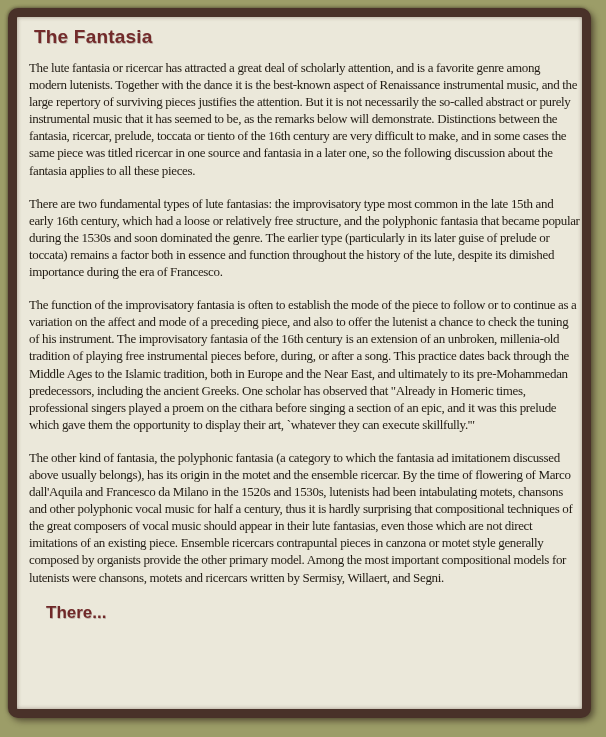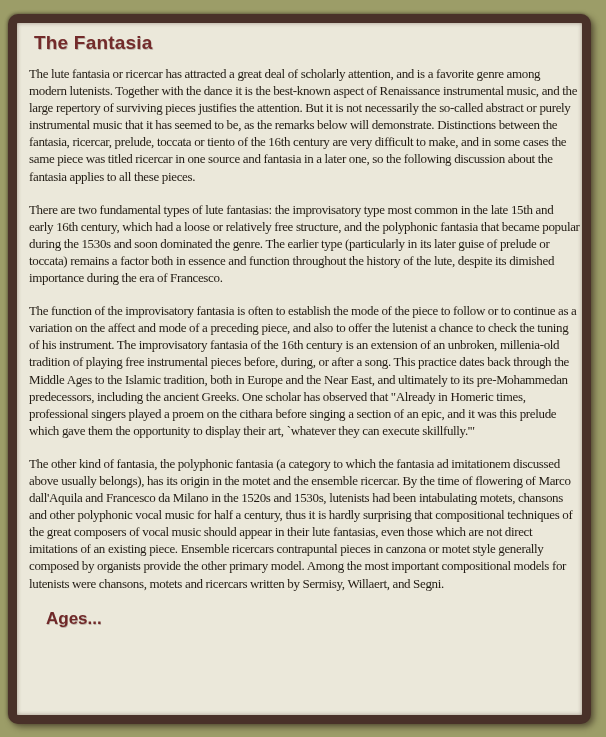--- a/index.html
+++ b/index.html
@@ -10,21 +10,21 @@
     width: 606px;
     height: 737px;
     background: #9c9d68;
     position: relative;
     overflow: hidden;
     font-family: "Liberation Serif", serif;
   }
   .frame {
     position: absolute;
     left: 8px;
-    top: 14px;
+    top: 8px;
     width: 583px;
     height: 710px;
     box-sizing: border-box;
     background: #ebe8da;
     border: 9px solid #493129;
     border-radius: 10px;
     box-shadow: 3px 3px 6px rgba(52, 40, 28, 0.65),
                 -1px -1px 3px rgba(52, 40, 28, 0.45),
                 inset 0 0 4px rgba(73, 51, 41, 0.45);
   }
@@ -66,15 +66,15 @@
 
 <div class="frame">
   <div class="content">
     <h1 class="page-title">The Fantasia</h1>
     <div class="body-text">
       <p>The lute fantasia or ricercar has attracted a great deal of scholarly attention, and is a favorite genre among modern lutenists. Together with the dance it is the best-known aspect of Renaissance instrumental music, and the large repertory of surviving pieces justifies the attention. But it is not necessarily the so-called abstract or purely instrumental music that it has seemed to be, as the remarks below will demonstrate. Distinctions between the fantasia, ricercar, prelude, toccata or tiento of the 16th century are very difficult to make, and in some cases the same piece was titled ricercar in one source and fantasia in a later one, so the following discussion about the fantasia applies to all these pieces.</p>
       <p>There are two fundamental types of lute fantasias: the improvisatory type most common in the late 15th and early 16th century, which had a loose or relatively free structure, and the polyphonic fantasia that became popular during the 1530s and soon dominated the genre. The earlier type (particularly in its later guise of prelude or toccata) remains a factor both in essence and function throughout the history of the lute, despite its dimished importance during the era of Francesco.</p>
       <p>The function of the improvisatory fantasia is often to establish the mode of the piece to follow or to continue as a variation on the affect and mode of a preceding piece, and also to offer the lutenist a chance to check the tuning of his instrument. The improvisatory fantasia of the 16th century is an extension of an unbroken, millenia-old tradition of playing free instrumental pieces before, during, or after a song. This practice dates back through the Middle Ages to the Islamic tradition, both in Europe and the Near East, and ultimately to its pre-Mohammedan predecessors, including the ancient Greeks. One scholar has observed that "Already in Homeric times, professional singers played a proem on the cithara before singing a section of an epic, and it was this prelude which gave them the opportunity to display their art, `whatever they can execute skillfully.'"</p>
       <p>The other kind of fantasia, the polyphonic fantasia (a category to which the fantasia ad imitationem discussed above usually belongs), has its origin in the motet and the ensemble ricercar. By the time of flowering of Marco dall'Aquila and Francesco da Milano in the 1520s and 1530s, lutenists had been intabulating motets, chansons and other polyphonic vocal music for half a century, thus it is hardly surprising that compositional techniques of the great composers of vocal music should appear in their lute fantasias, even those which are not direct imitations of an existing piece. Ensemble ricercars contrapuntal pieces in canzona or motet style generally composed by organists provide the other primary model. Among the most important compositional models for lutenists were chansons, motets and ricercars written by Sermisy, Willaert, and Segni.</p>
     </div>
-    <a class="more-link">Ages...</a>
+    <a class="more-link">There...</a>
   </div>
 </div>
 
 </body></html>

